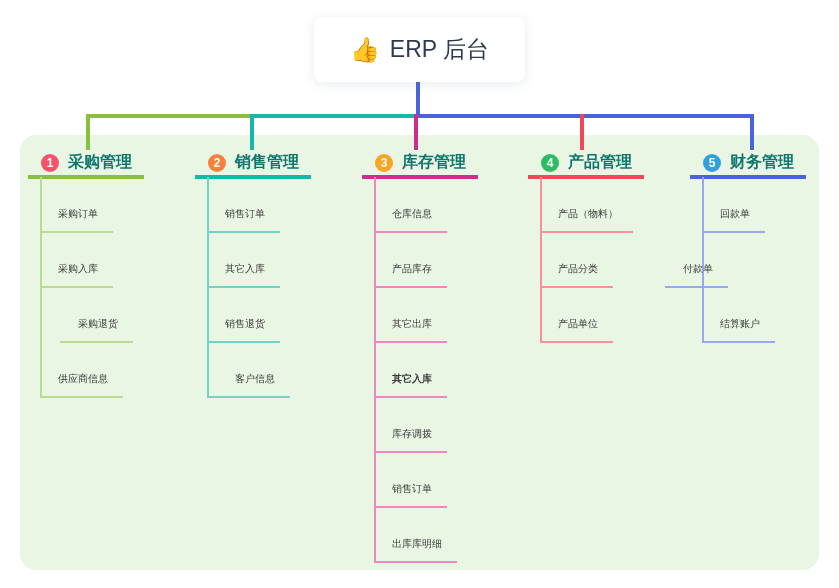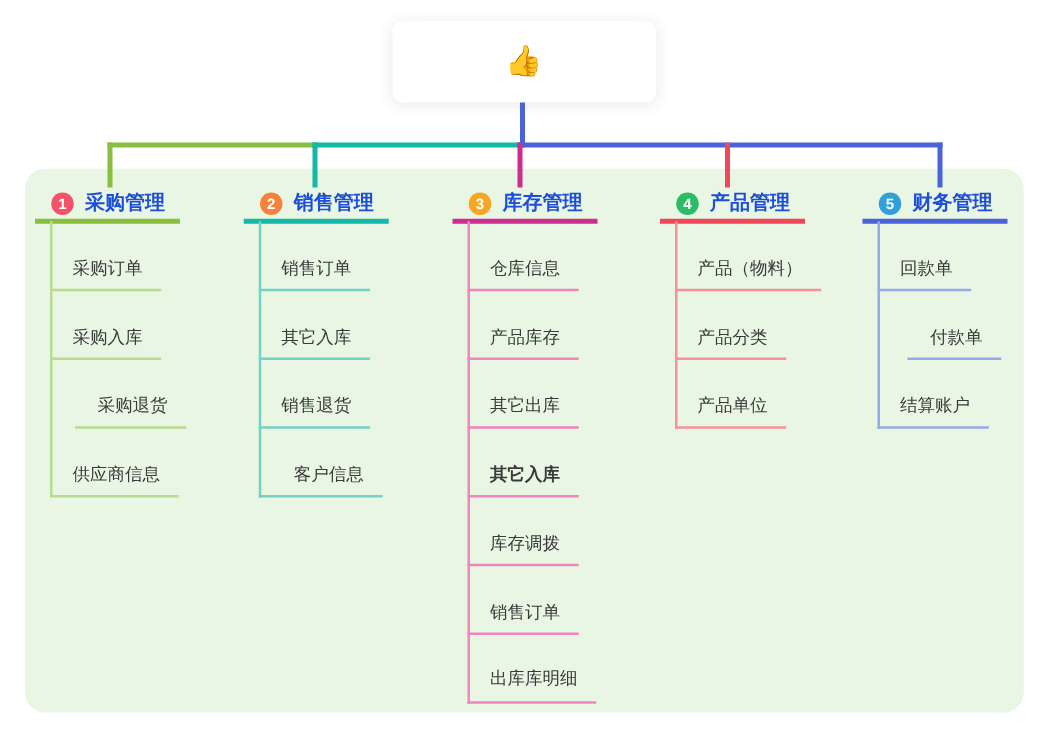--- a/index.html
+++ b/index.html
@@ -26,39 +26,40 @@
     position:absolute;top:150px;width:116px;height:29px;
     box-sizing:border-box;display:flex;align-items:center;
     gap:9px;padding-left:13px;
   }
   .badge{
     width:18px;height:18px;border-radius:50%;flex:0 0 18px;
     color:#ffffff;font-size:12px;font-weight:700;
     display:flex;align-items:center;justify-content:center;line-height:1;
   }
   .branch-label{
-    font-size:16px;font-weight:600;color:#1d4ed8;white-space:nowrap;
+    font-size:16px;font-weight:600;color:#0f766e;white-space:nowrap;
   }
   .trunk{position:absolute;width:2px;}
   .child-label{
     position:absolute;box-sizing:border-box;
     padding:0 15px 8px 18px;line-height:18px;
-    font-size:14px;color:#3a3a3a;white-space:nowrap;
+    font-size:10px;color:#3a3a3a;white-space:nowrap;
     border-bottom:2px solid transparent;
     text-align:right;
   }
 </style>
 </head>
 <body>
 
 <div id="stage">
   <div class="panel"></div>
 
   <div class="root-node">
     <span class="emoji">👍</span>
+    <span>ERP 后台</span>
   </div>
 
   <div id="connectors">
       <div class="line" style="left: 416px; top: 82px; width: 4px; height: 36px; background: rgb(74, 99, 216);"></div>
       <div class="line" style="left: 86px; top: 114px; width: 168px; height: 4px; background: rgb(138, 190, 62);"></div>
       <div class="line" style="left: 250px; top: 114px; width: 168px; height: 4px; background: rgb(20, 184, 166);"></div>
       <div class="line" style="left: 414px; top: 114px; width: 340px; height: 4px; background: rgb(74, 99, 216);"></div>
       <div class="line" style="left: 86px; top: 114px; width: 4px; height: 36px; background: rgb(138, 190, 62);"></div>
       <div class="line" style="left: 250px; top: 114px; width: 4px; height: 36px; background: rgb(20, 184, 166);"></div>
       <div class="line" style="left: 414px; top: 114px; width: 4px; height: 36px; background: rgb(204, 46, 142);"></div>
@@ -88,31 +89,31 @@
         <span class="badge" style="background: rgb(246, 166, 35);">3</span>
         <span class="branch-label">库存管理</span>
       </div>
       <div class="trunk" style="left: 374px; top: 177px; height: 386px; background: rgb(239, 134, 190);"></div>
       <div class="child-label" style="left: 374px; top: 205px; border-bottom-color: rgb(239, 134, 190);">仓库信息</div>
       <div class="child-label" style="left: 374px; top: 260px; border-bottom-color: rgb(239, 134, 190);">产品库存</div>
       <div class="child-label" style="left: 374px; top: 315px; border-bottom-color: rgb(239, 134, 190);">其它出库</div>
       <div class="child-label" style="left: 374px; top: 370px; border-bottom-color: rgb(239, 134, 190); font-weight: bold;">其它入库</div>
       <div class="child-label" style="left: 374px; top: 425px; border-bottom-color: rgb(239, 134, 190);">库存调拨</div>
       <div class="child-label" style="left: 374px; top: 480px; border-bottom-color: rgb(239, 134, 190);">销售订单</div>
-      <div class="child-label" style="left: 374px; top: 535px; border-bottom-color: rgb(239, 134, 190); font-family: Liberation Mono, monospace;">出库库明细</div>
+      <div class="child-label" style="left: 374px; top: 535px; border-bottom-color: rgb(239, 134, 190);">出库库明细</div>
       <div class="branch-heading" style="left: 528px; border-bottom: 4px solid rgb(240, 72, 89);">
         <span class="badge" style="background: rgb(42, 189, 101);">4</span>
         <span class="branch-label">产品管理</span>
       </div>
       <div class="trunk" style="left: 540px; top: 177px; height: 166px; background: rgb(247, 146, 156);"></div>
       <div class="child-label" style="left: 540px; top: 205px; border-bottom-color: rgb(247, 146, 156);">产品（物料）</div>
       <div class="child-label" style="left: 540px; top: 260px; border-bottom-color: rgb(247, 146, 156);">产品分类</div>
       <div class="child-label" style="left: 540px; top: 315px; border-bottom-color: rgb(247, 146, 156);">产品单位</div>
       <div class="branch-heading" style="left: 690px; border-bottom: 4px solid rgb(74, 99, 216);">
         <span class="badge" style="background: rgb(49, 160, 218);">5</span>
         <span class="branch-label">财务管理</span>
       </div>
       <div class="trunk" style="left: 702px; top: 177px; height: 166px; background: rgb(149, 171, 233);"></div>
       <div class="child-label" style="left: 702px; top: 205px; border-bottom-color: rgb(149, 171, 233);">回款单</div>
-      <div class="child-label" style="left: 726px; top: 260px; border-bottom-color: rgb(149, 171, 233);">付款单</div>
+      <div class="child-label" style="left: 665px; top: 260px; border-bottom-color: rgb(149, 171, 233);">付款单</div>
       <div class="child-label" style="left: 702px; top: 315px; border-bottom-color: rgb(149, 171, 233);">结算账户</div>
     </div>
 </div>
 
 </body></html>

